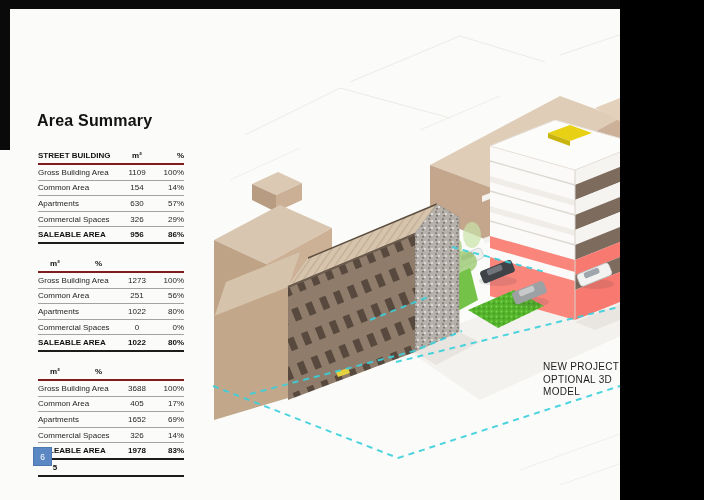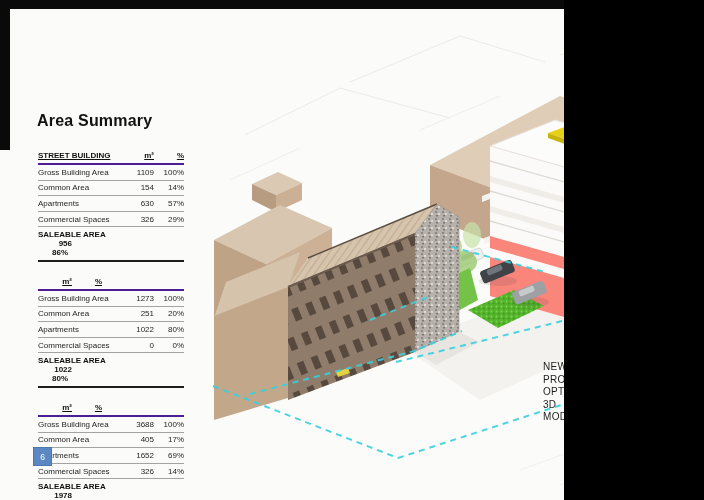--- a/index.html
+++ b/index.html
@@ -1,33 +1,33 @@
 <!DOCTYPE html>
 <html><head>
 <meta charset="utf-8">
 <style>
   html,body{margin:0;padding:0;background:#000;}
-  .frame{position:relative;width:564px;height:500px;background:#fbfbf9;overflow:hidden;
+  .frame{position:relative;width:620px;height:500px;background:#fbfbf9;overflow:hidden;
          font-family:"Liberation Sans",sans-serif;}
   .scene{position:absolute;left:0;top:0;width:704px;height:500px;}
   .bar{position:absolute;background:#0a0a0a;}
   .bar-top{left:0;top:0;width:704px;height:9px;}
   .bar-left{left:0;top:0;width:10px;height:150px;}
   .bar-right{left:695px;top:0;width:9px;height:418px;}
   .title{position:absolute;left:37px;top:112px;margin:0;font-size:16px;font-weight:700;
          color:#121212;letter-spacing:.2px;}
   .tables{position:absolute;left:38px;top:149px;width:146px;}
   .table{margin-bottom:13px;}
-  .t-head{display:flex;align-items:baseline;border-bottom:2px solid #4c1d95;
-          padding:2px 0 3px 0;font-size:8px;font-weight:700;color:#111;text-decoration:underline;}
+  .t-head{display:flex;align-items:baseline;border-bottom:2px solid #7f1d1d;
+          padding:2px 0 3px 0;font-size:8px;font-weight:700;color:#111;}
   .t-row{display:flex;align-items:baseline;border-bottom:1px solid #a3a3a3;
          padding:2.8px 0;font-size:8px;color:#252525;}
-  .t-row.bold{font-weight:700;border-bottom:2px solid #1c1c1c;color:#101010;flex-direction:column;}
+  .t-row.bold{font-weight:700;border-bottom:2px solid #1c1c1c;color:#101010;}
   .t-label{flex:1;text-align:left;}
-  .t-num{width:34px;text-align:right;}
+  .t-num{width:34px;text-align:center;}
   .t-pct{width:30px;text-align:right;}
   .note{position:absolute;left:543px;top:361px;font-size:10px;line-height:12.5px;
         color:#1e1e1e;letter-spacing:.3px;}
   .page-badge{position:absolute;left:33px;top:447px;width:19px;height:19px;
         background:#5b87c3;border:1px solid #4d77b0;box-sizing:border-box;color:#fff;
         font-size:8.5px;display:flex;align-items:center;justify-content:center;}
 </style>
 </head>
 <body>
 
@@ -230,21 +230,21 @@
 
           <div class="t-row">
             <span class="t-label">Gross Building Area</span>
             <span class="t-num">1273</span>
             <span class="t-pct">100%</span>
           </div>
 
           <div class="t-row">
             <span class="t-label">Common Area</span>
             <span class="t-num">251</span>
-            <span class="t-pct">20%</span>
+            <span class="t-pct">56%</span>
           </div>
 
           <div class="t-row">
             <span class="t-label">Apartments</span>
             <span class="t-num">1022</span>
             <span class="t-pct">80%</span>
           </div>
 
           <div class="t-row">
             <span class="t-label">Commercial Spaces</span>

